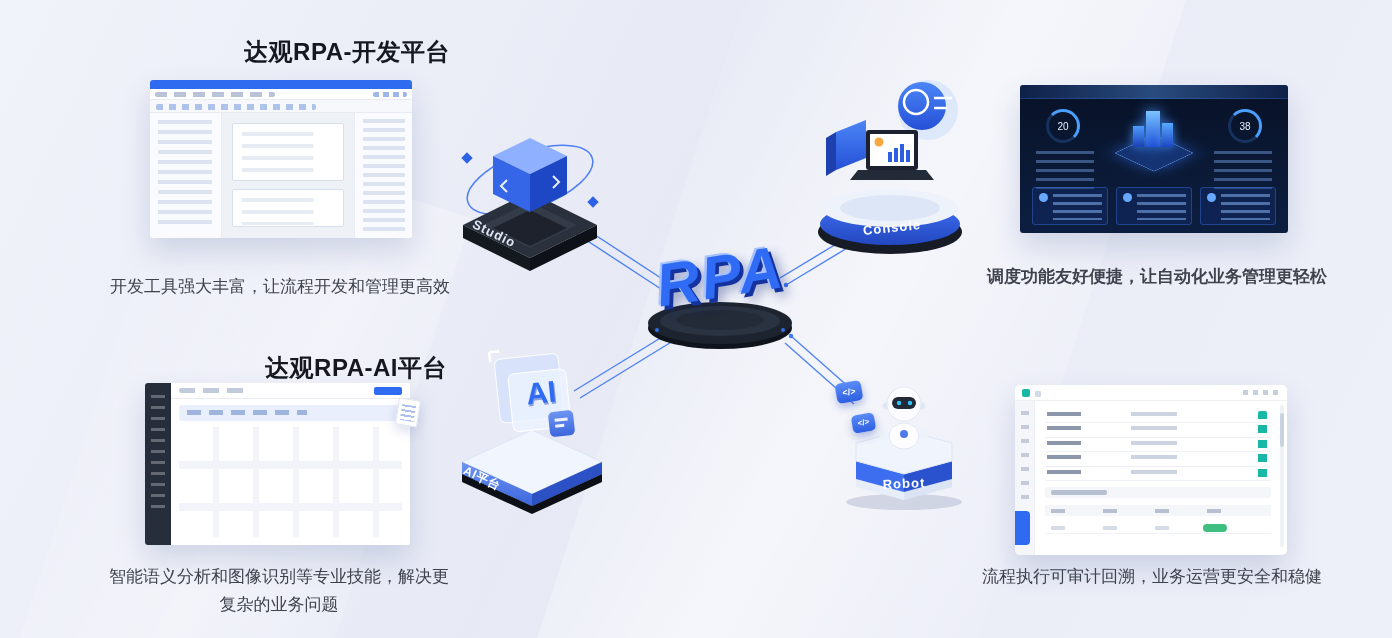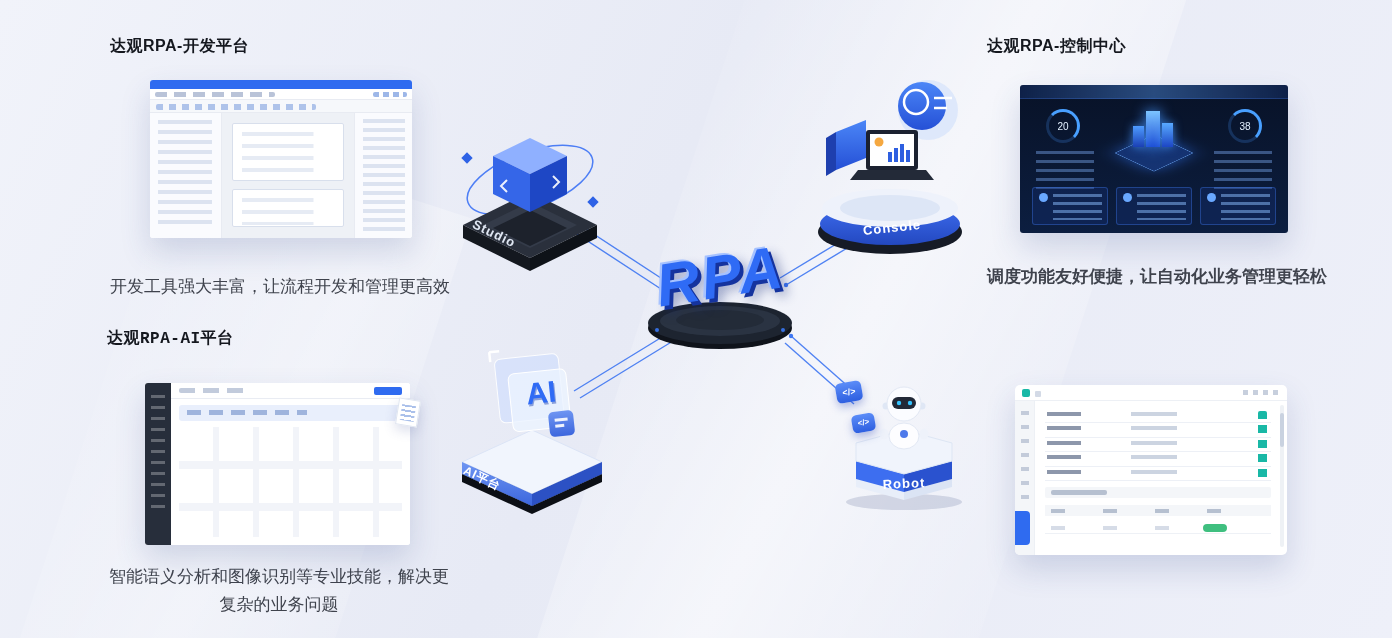--- a/index.html
+++ b/index.html
@@ -11,25 +11,25 @@
     background:linear-gradient(115deg,#f1f3fa 0%,#e7eaf5 45%,#eef0f9 100%);
   }
   .streak { position:absolute; pointer-events:none; }
   .s1 { left:640px; top:-120px; width:420px; height:950px; transform:rotate(18deg);
         background:linear-gradient(100deg, rgba(255,255,255,0) 0%, rgba(255,255,255,.55) 50%, rgba(255,255,255,0) 100%); }
   .s2 { left:40px; top:150px; width:300px; height:900px; transform:rotate(18deg);
         background:linear-gradient(100deg, rgba(255,255,255,0) 0%, rgba(255,255,255,.35) 50%, rgba(255,255,255,0) 100%); }
 
   .lines { position:absolute; left:0; top:0; width:1392px; height:638px; pointer-events:none; }
 
-  .qtitle { position:absolute; width:340px; text-align:left; font-size:16px; font-weight:700;
+  .qtitle { position:absolute; width:340px; text-align:right; font-size:24px; font-weight:700;
             color:#15181f; letter-spacing:.5px; }
   .t-dev { left:110px; top:36px; }
   .t-ctl { left:987px; top:36px; }
-  .t-ai  { left:107px; top:328px;font-family:Liberation Mono, monospace; }
+  .t-ai  { left:107px; top:352px; }
   .t-rob { left:982px; top:340px; }
 
   .qcap { position:absolute; text-align:center; font-size:17px; color:#3f434d; line-height:1.65; }
   .c-dev { left:80px;  top:273px; width:400px; }
   .c-ctl { left:957px; top:263px; width:400px;font-weight:bold; }
   .c-ai  { left:101px; top:563px; width:356px; }
   .c-rob { left:952px; top:563px; width:400px; }
 
   
   .shot { position:absolute; background:#fff; border-radius:3px; overflow:hidden;
@@ -210,26 +210,26 @@
     </g>
     <g fill="#3e76f2">
       <circle cx="661" cy="289" r="2.2"></circle>
         <circle cx="786" cy="285" r="2.2"></circle>
       <circle cx="667" cy="334" r="2.2"></circle>
         <circle cx="791" cy="336" r="2.2"></circle>
     </g>
   </svg>
 
   <h2 class="qtitle t-dev">达观RPA-开发平台</h2>
-  <h2 class="qtitle t-ctl">达观RPA-控制中心</h2>
   <h2 class="qtitle t-ai">达观RPA-AI平台</h2>
 
   <p class="qcap c-dev">开发工具强大丰富，让流程开发和管理更高效</p>
   <p class="qcap c-ctl">调度功能友好便捷，让自动化业务管理更轻松</p>
   <p class="qcap c-ai">智能语义分析和图像识别等专业技能，解决更复杂的业务问题</p>
+  <p class="qcap c-rob">流程执行可审计回溯，业务运营更安全和稳健</p>
 
   <div class="shot dev">
     <div class="dev-titlebar"></div>
     <div class="dev-menubar"></div>
     <div class="dev-toolbar"></div>
     <div class="dev-body">
       <div class="dev-tree"></div>
       <div class="dev-canvas">
         <div class="dev-box dev-b1"></div>
         <div class="dev-box dev-b2"></div>

